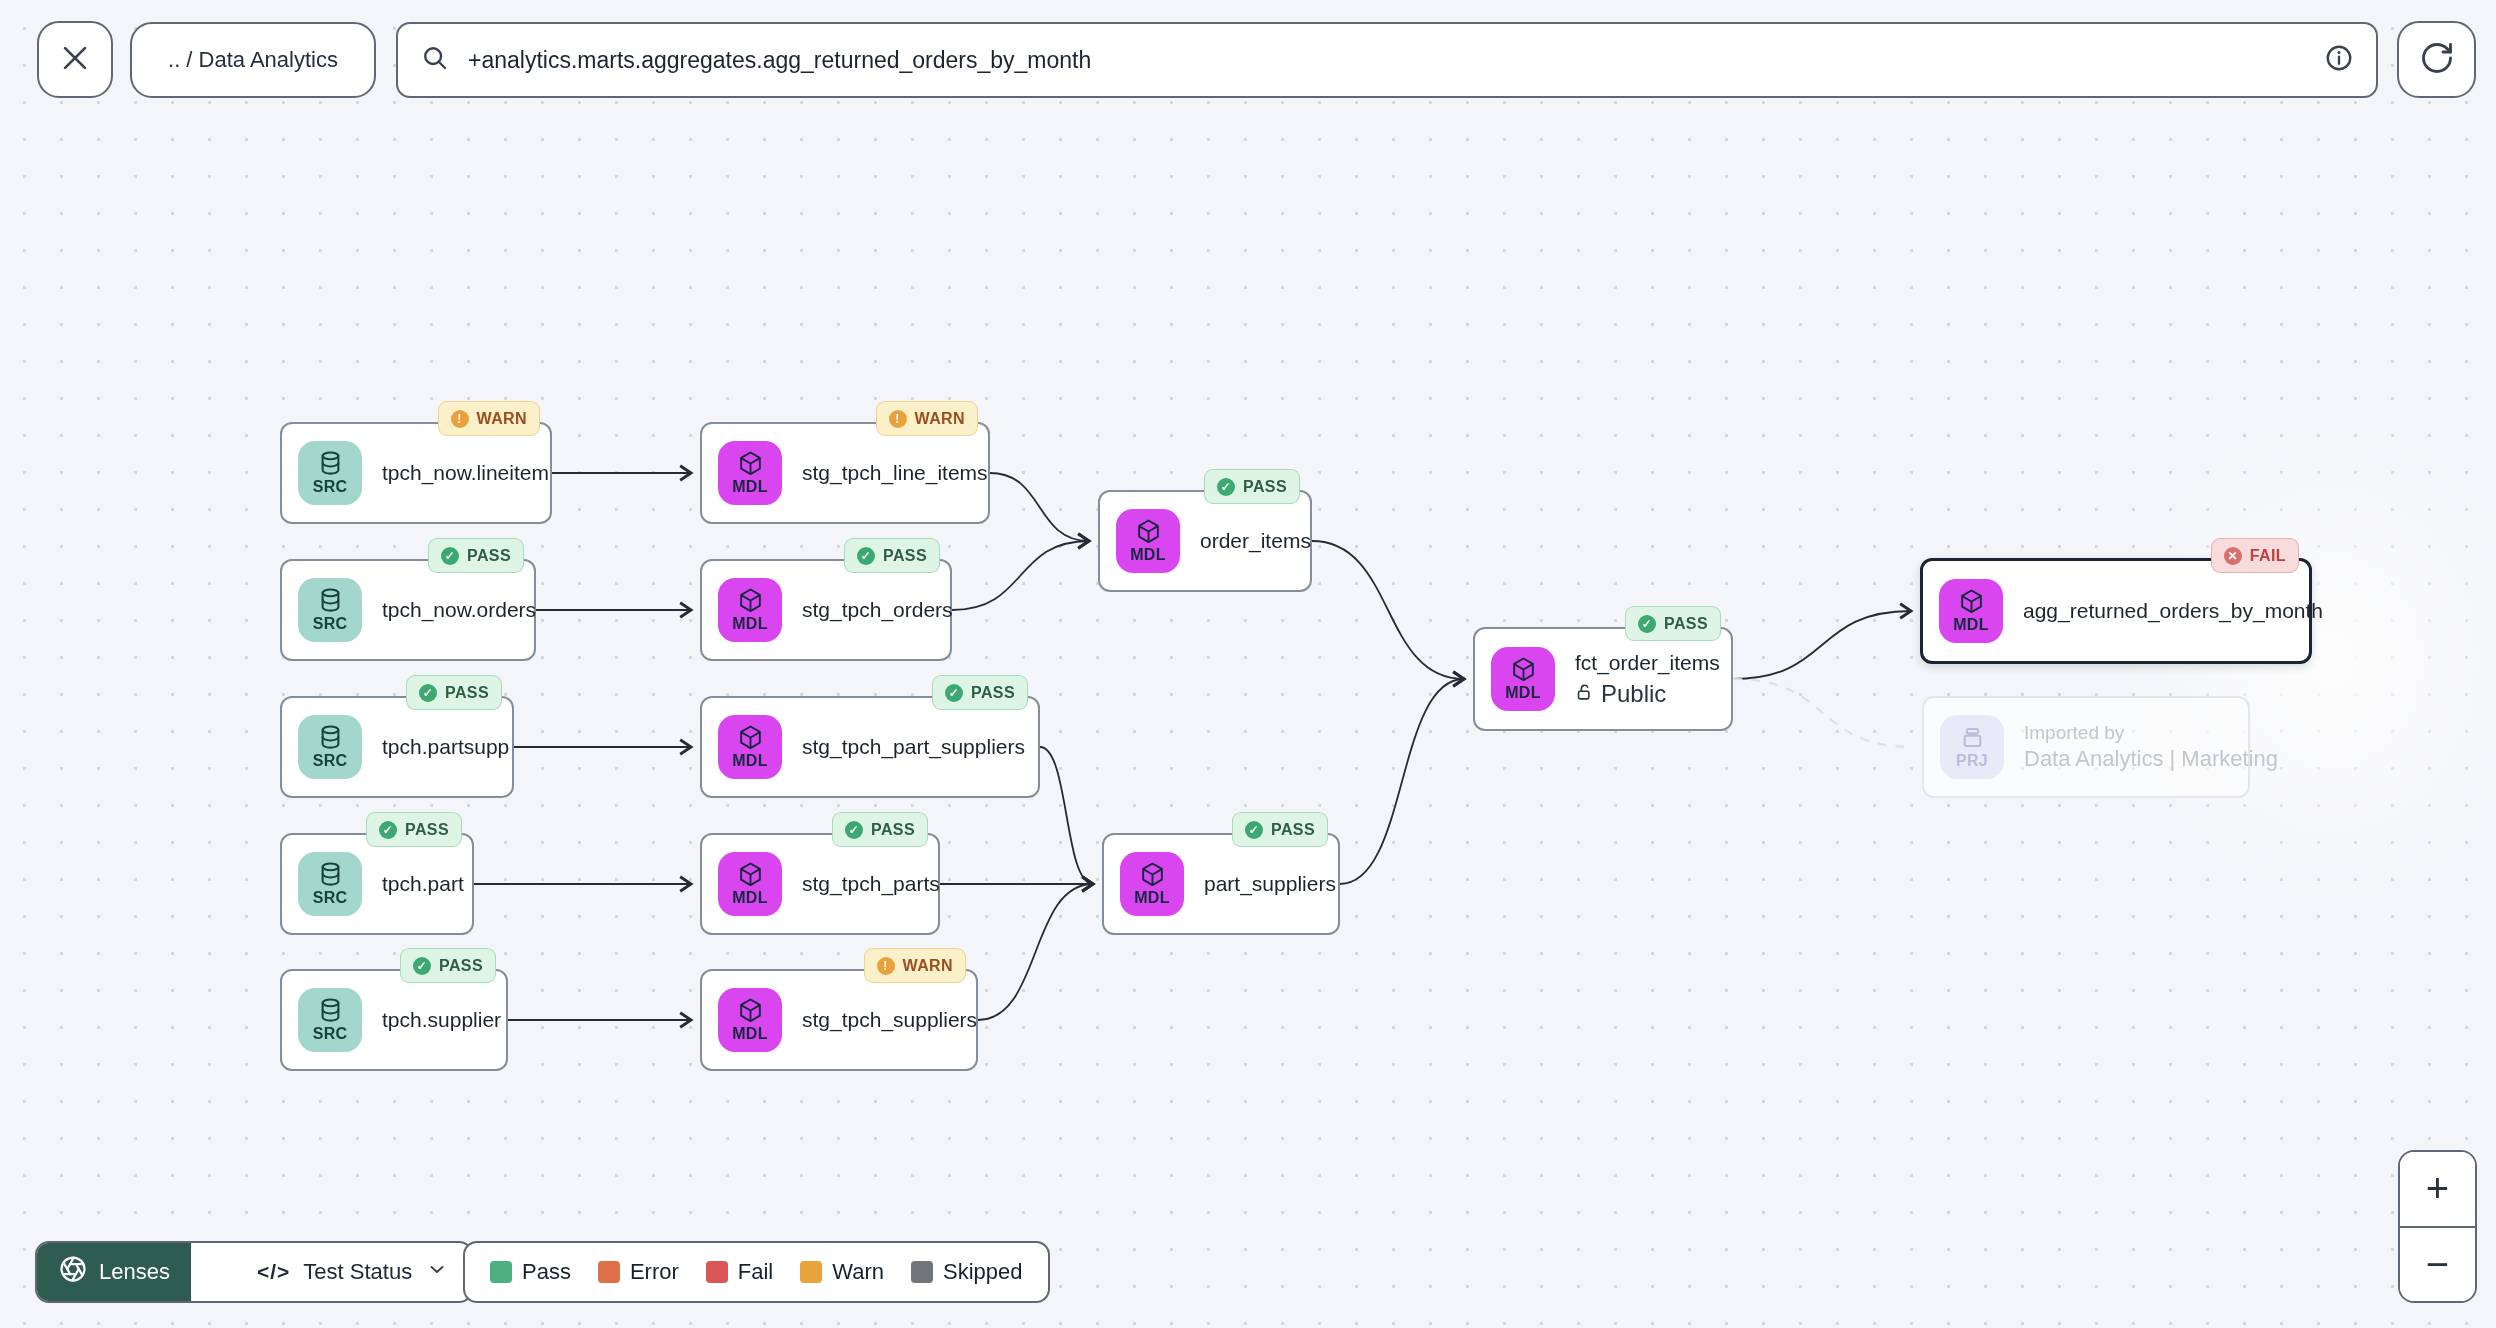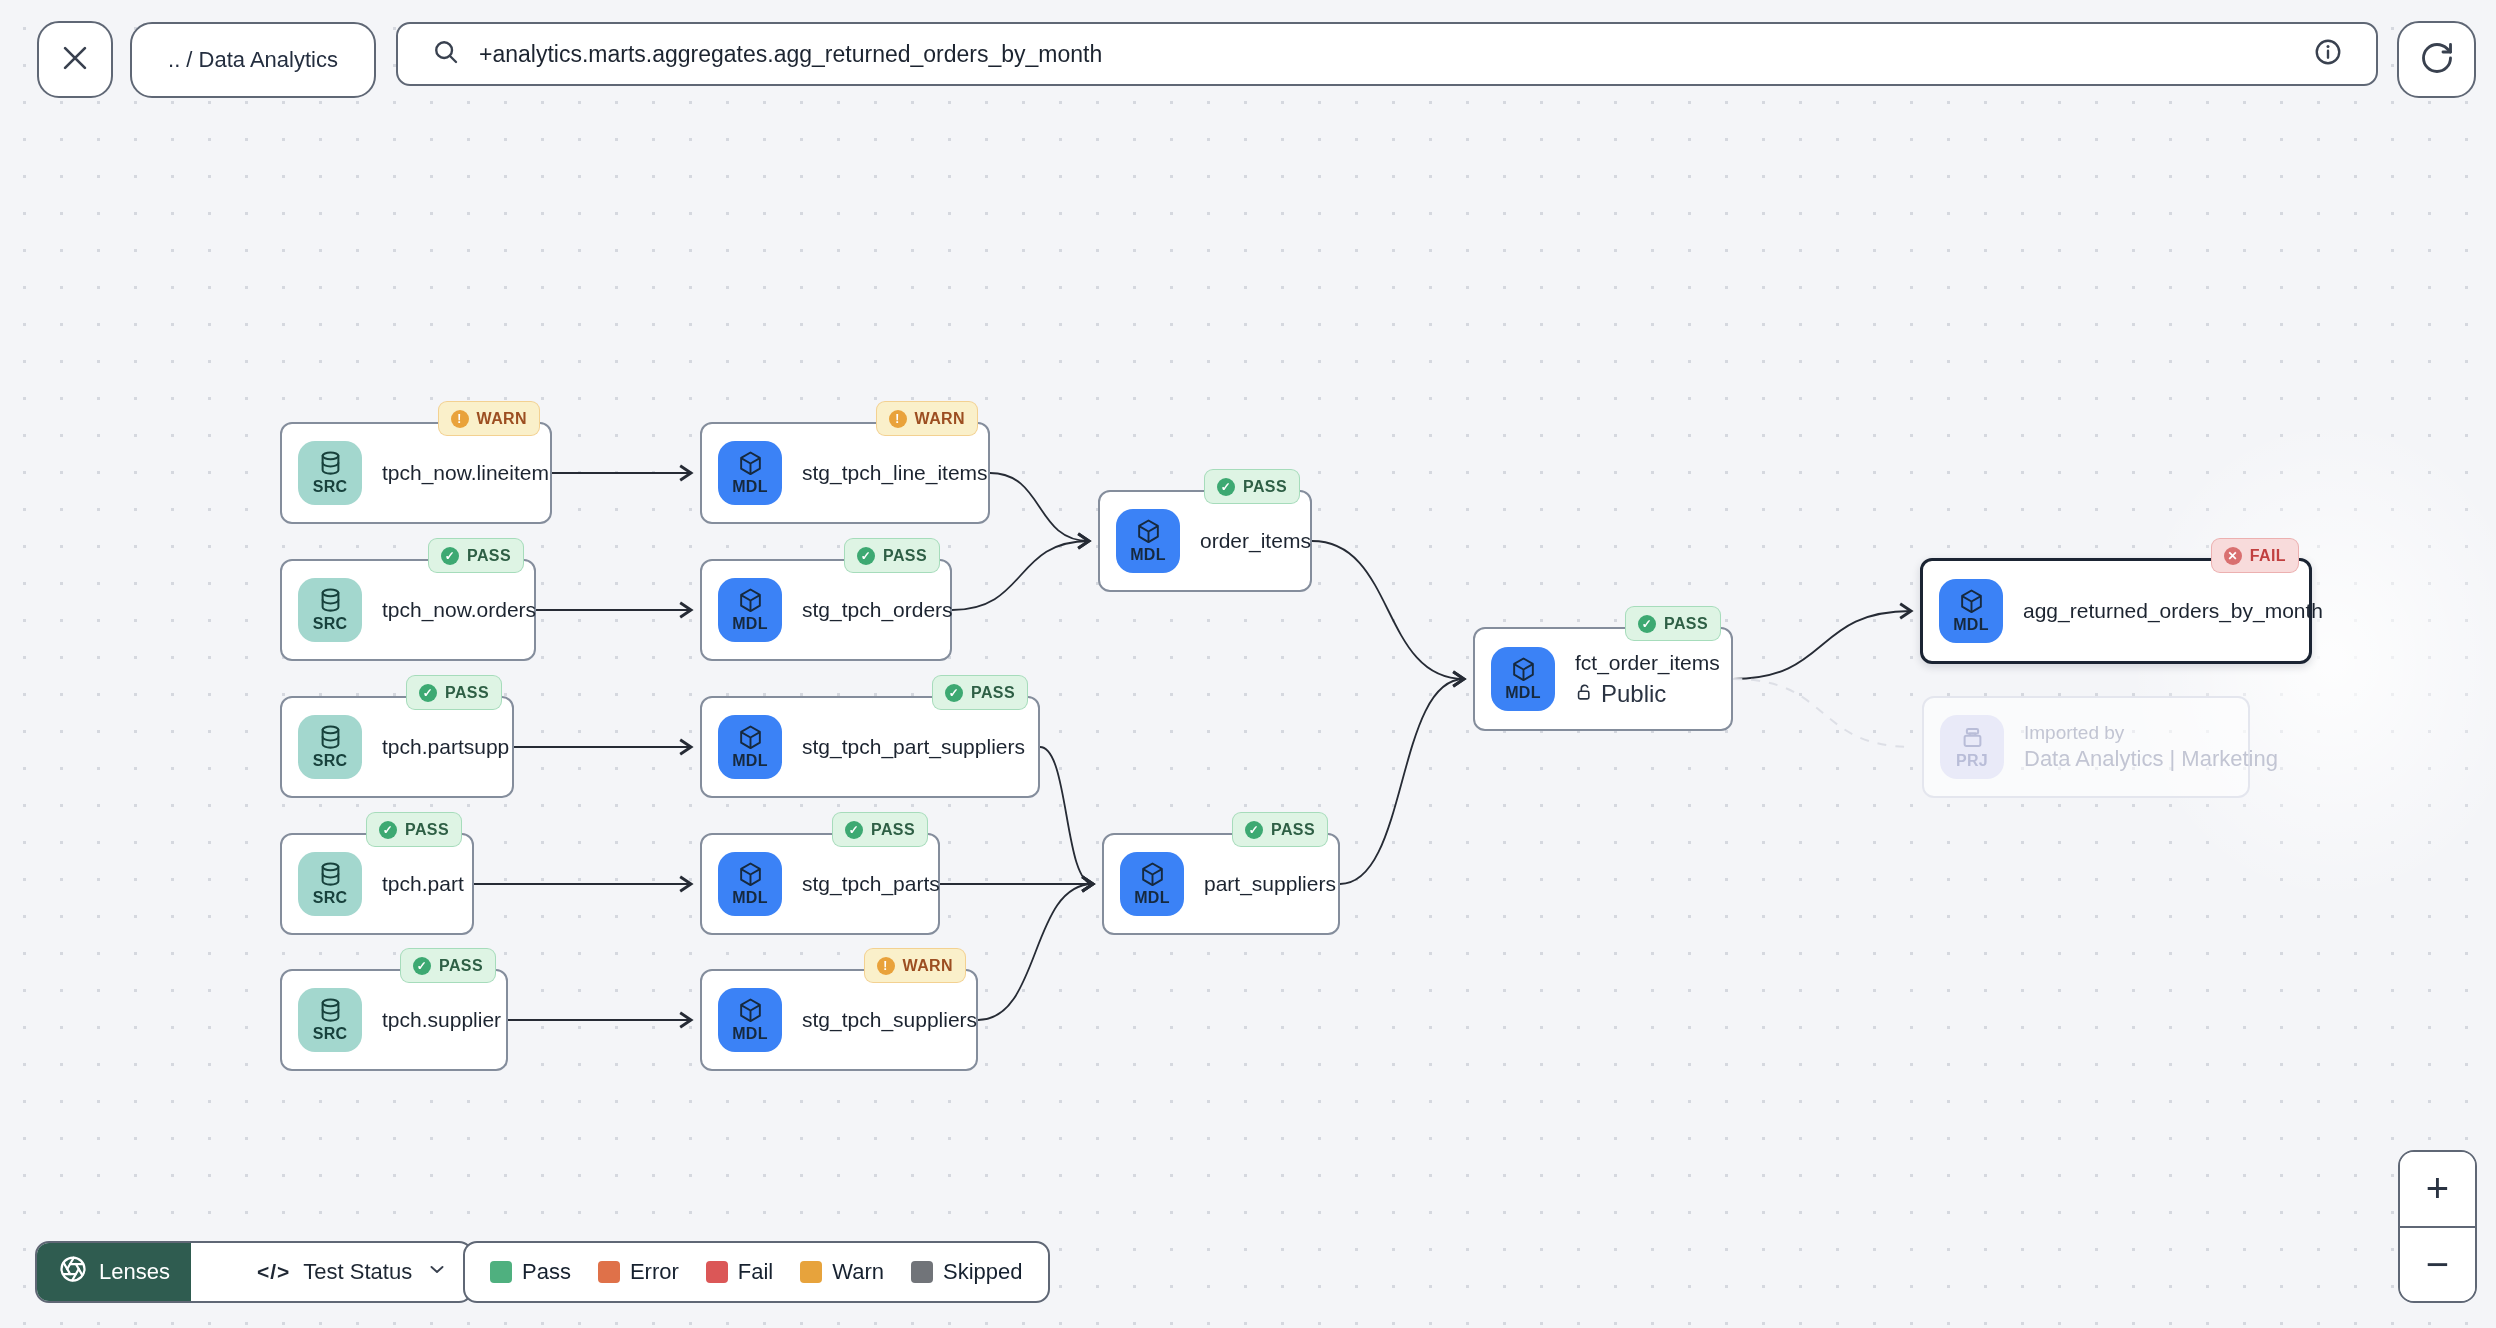--- a/index.html
+++ b/index.html
@@ -12,23 +12,23 @@
     color:#1c2430;
   }
   
   .tbtn{
     position:absolute;background:#fff;border:2.5px solid #5f6775;border-radius:22px;
     display:flex;align-items:center;justify-content:center;box-sizing:border-box;color:#242e3f;
   }
   #close-btn{left:37px;top:21px;width:76px;height:77px;}
   #breadcrumb-btn{left:130px;top:22px;width:246px;height:76px;font-size:22px;}
   #search-bar{
-    position:absolute;left:396px;top:22px;width:1982px;height:64px;background:#fff;
+    position:absolute;left:396px;top:22px;width:1982px;height:76px;background:#fff;
     border:2.5px solid #5f6775;border-radius:14px;box-sizing:border-box;
-    display:flex;align-items:center;padding:0 33px;gap:16px;
+    display:flex;align-items:center;padding:0 22px;gap:16px;
   }
   #search-input{
     flex:1;border:none;outline:none;font-family:"Liberation Sans",sans-serif;
     font-size:23px;color:#1c2430;background:transparent;
   }
   #refresh-btn{left:2397px;top:21px;width:79px;height:77px;}
   .icon-stroke{stroke:#39414f;fill:none;stroke-width:1.9;stroke-linecap:round;stroke-linejoin:round;}
   
   #edges{position:absolute;left:0;top:0;}
   #fade-overlay{
@@ -40,21 +40,21 @@
     box-sizing:border-box;display:flex;align-items:center;padding-left:16px;gap:20px;
     white-space:nowrap;
   }
   .node.selected{border:3.5px solid #1b2433;box-shadow:0 3px 8px rgba(20,30,50,.15);}
   .node.faded{border-color:#e4e6ee;background:rgba(255,255,255,.55);}
   .chip{
     width:64px;height:64px;border-radius:17px;flex:0 0 auto;
     display:flex;flex-direction:column;align-items:center;justify-content:center;gap:1px;
   }
   .chip-SRC{background:#a3d7ce;color:#17413c;}
-  .chip-MDL{background:#3b82f6;color:#16293e;}
+  .chip-MDL{background:#d946ef;color:#16293e;}
   .chip-PRJ{background:#e9eaf8;color:#b9bdd8;}
   .chip-label{font-size:16px;font-weight:700;letter-spacing:.3px;}
   .chip svg{display:block;}
   .node-label{font-size:21px;color:#1c2430;}
   .node-sub{font-size:24px;color:#2a3342;display:flex;align-items:center;gap:7px;margin-top:5px;}
   .node.faded .node-label{color:#c2c5d3;font-size:19px;}
   .node.faded .node-sub{color:#c2c5d3;font-size:22px;margin-top:2px;}
   .badge{
     position:absolute;top:-23px;right:10px;height:33px;border-radius:9px;padding:0 12px;
     display:flex;align-items:center;gap:8px;font-size:16px;font-weight:700;letter-spacing:.4px;

